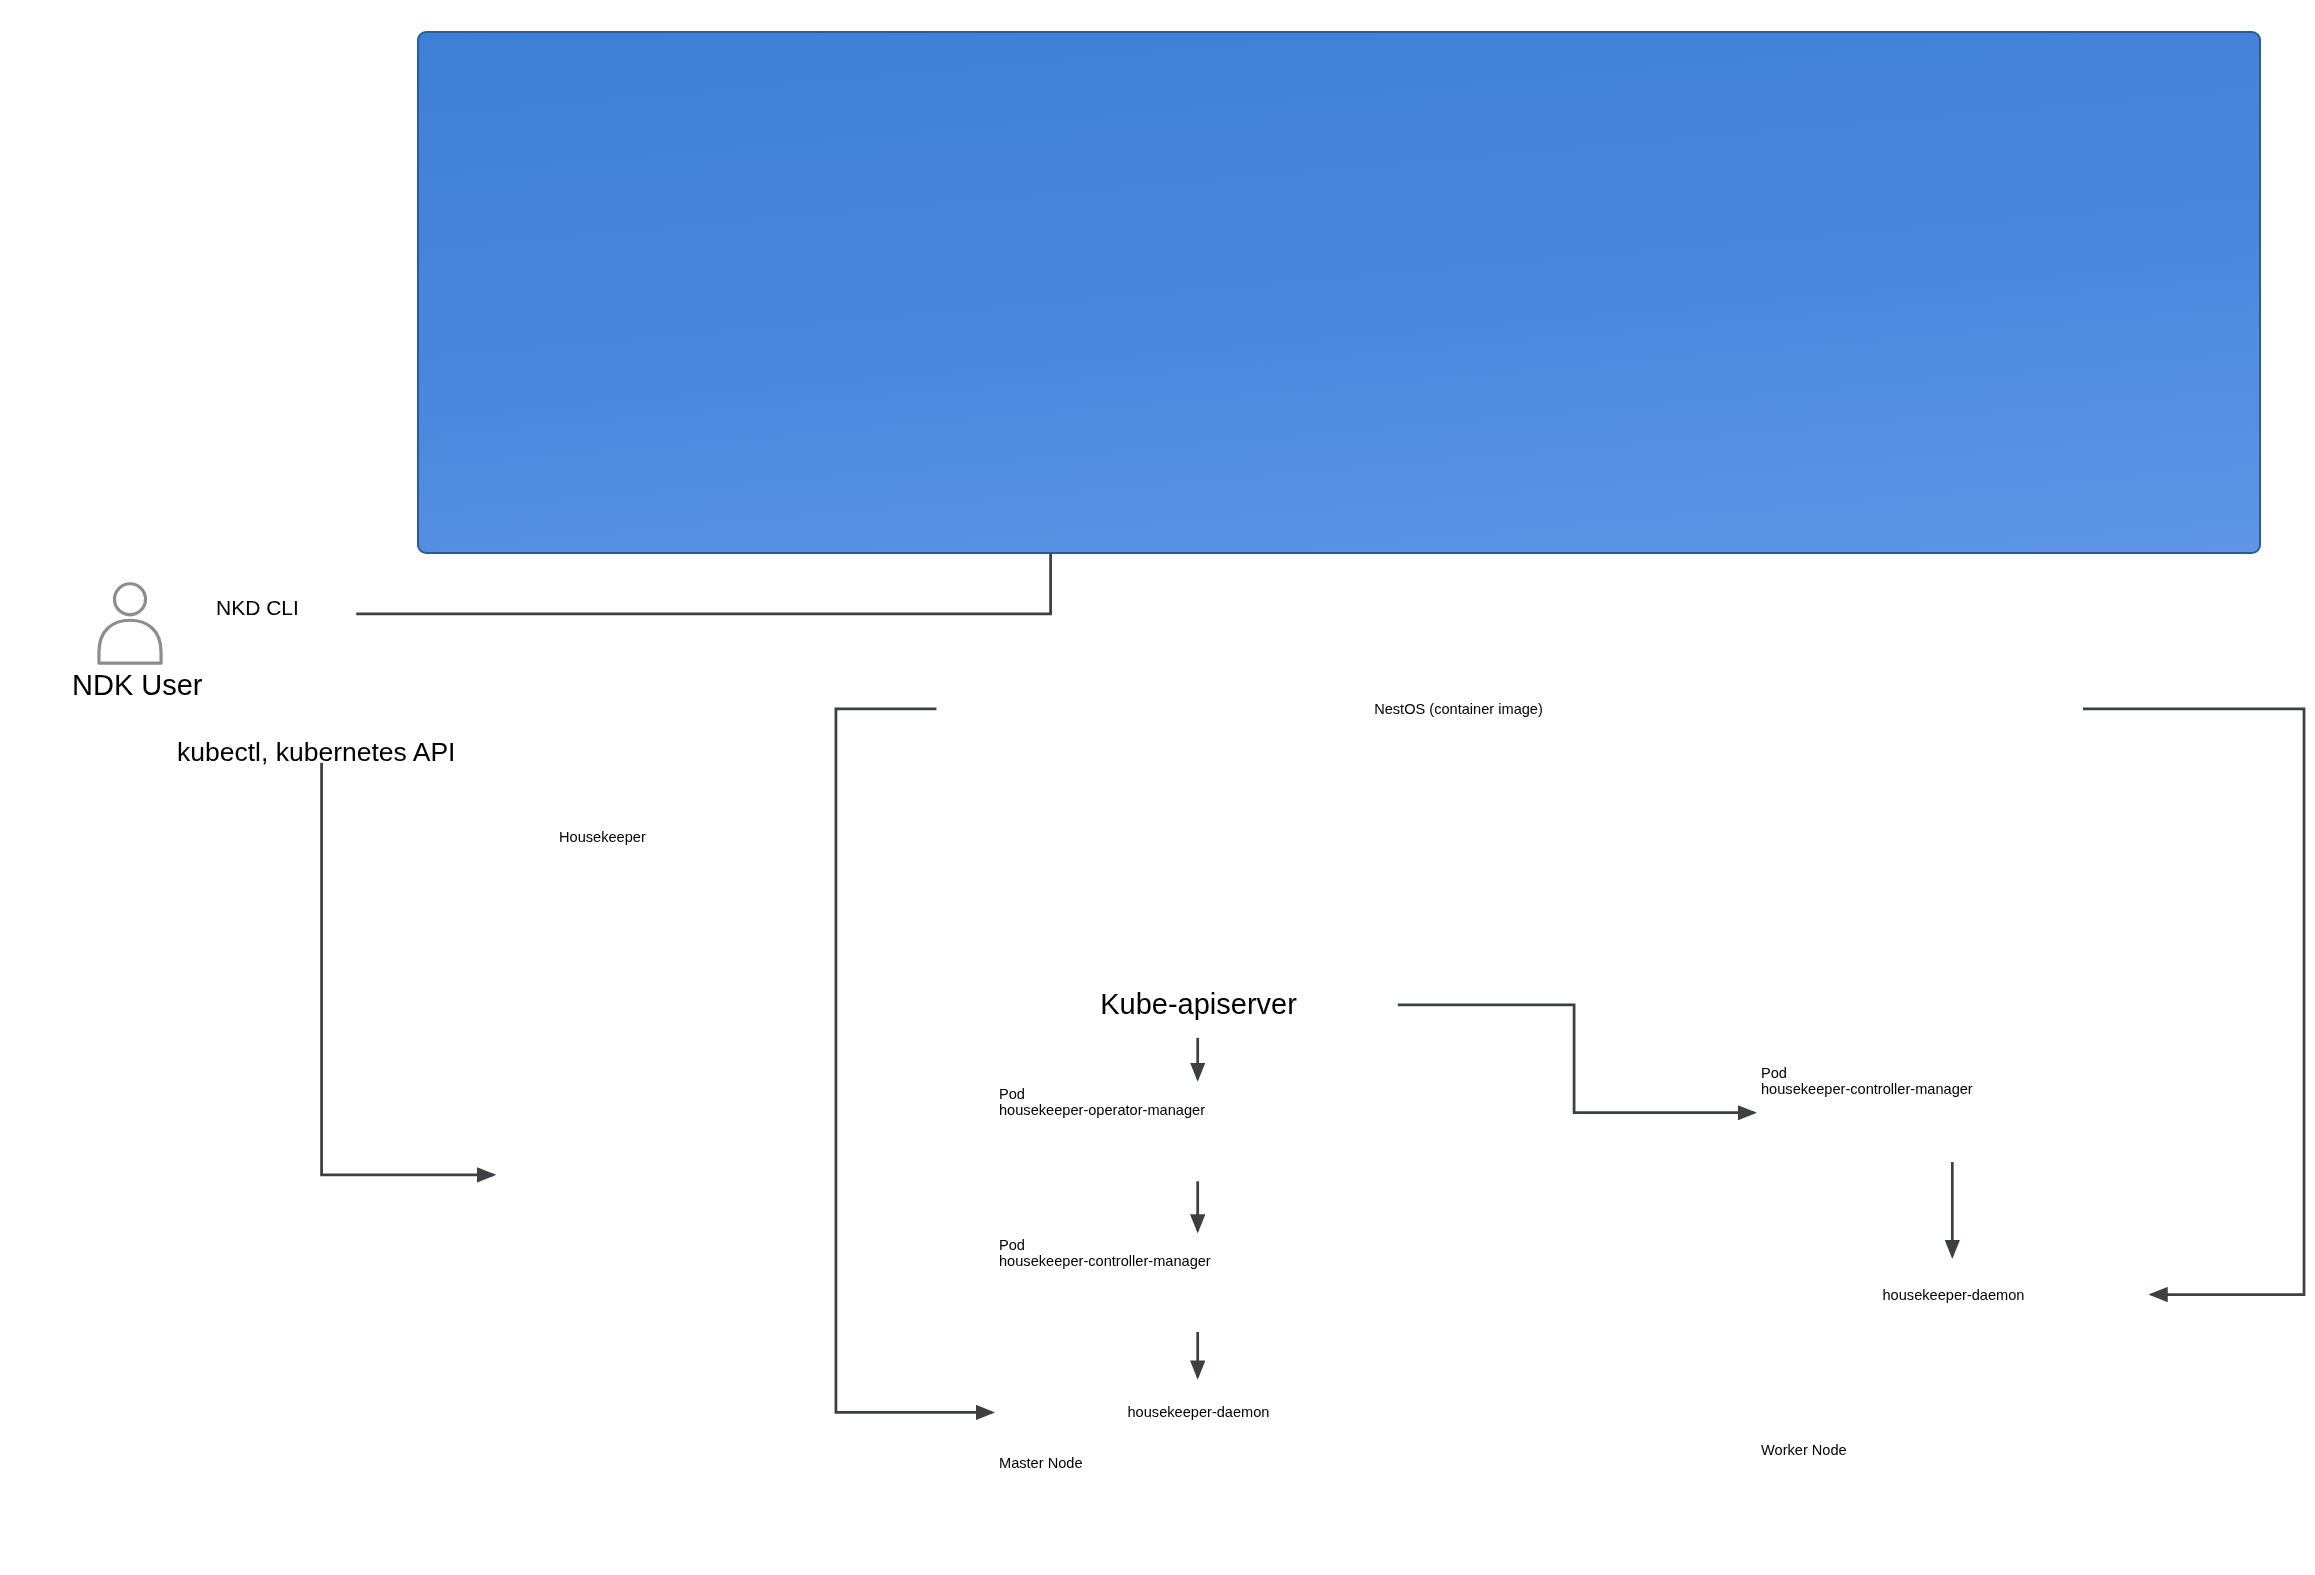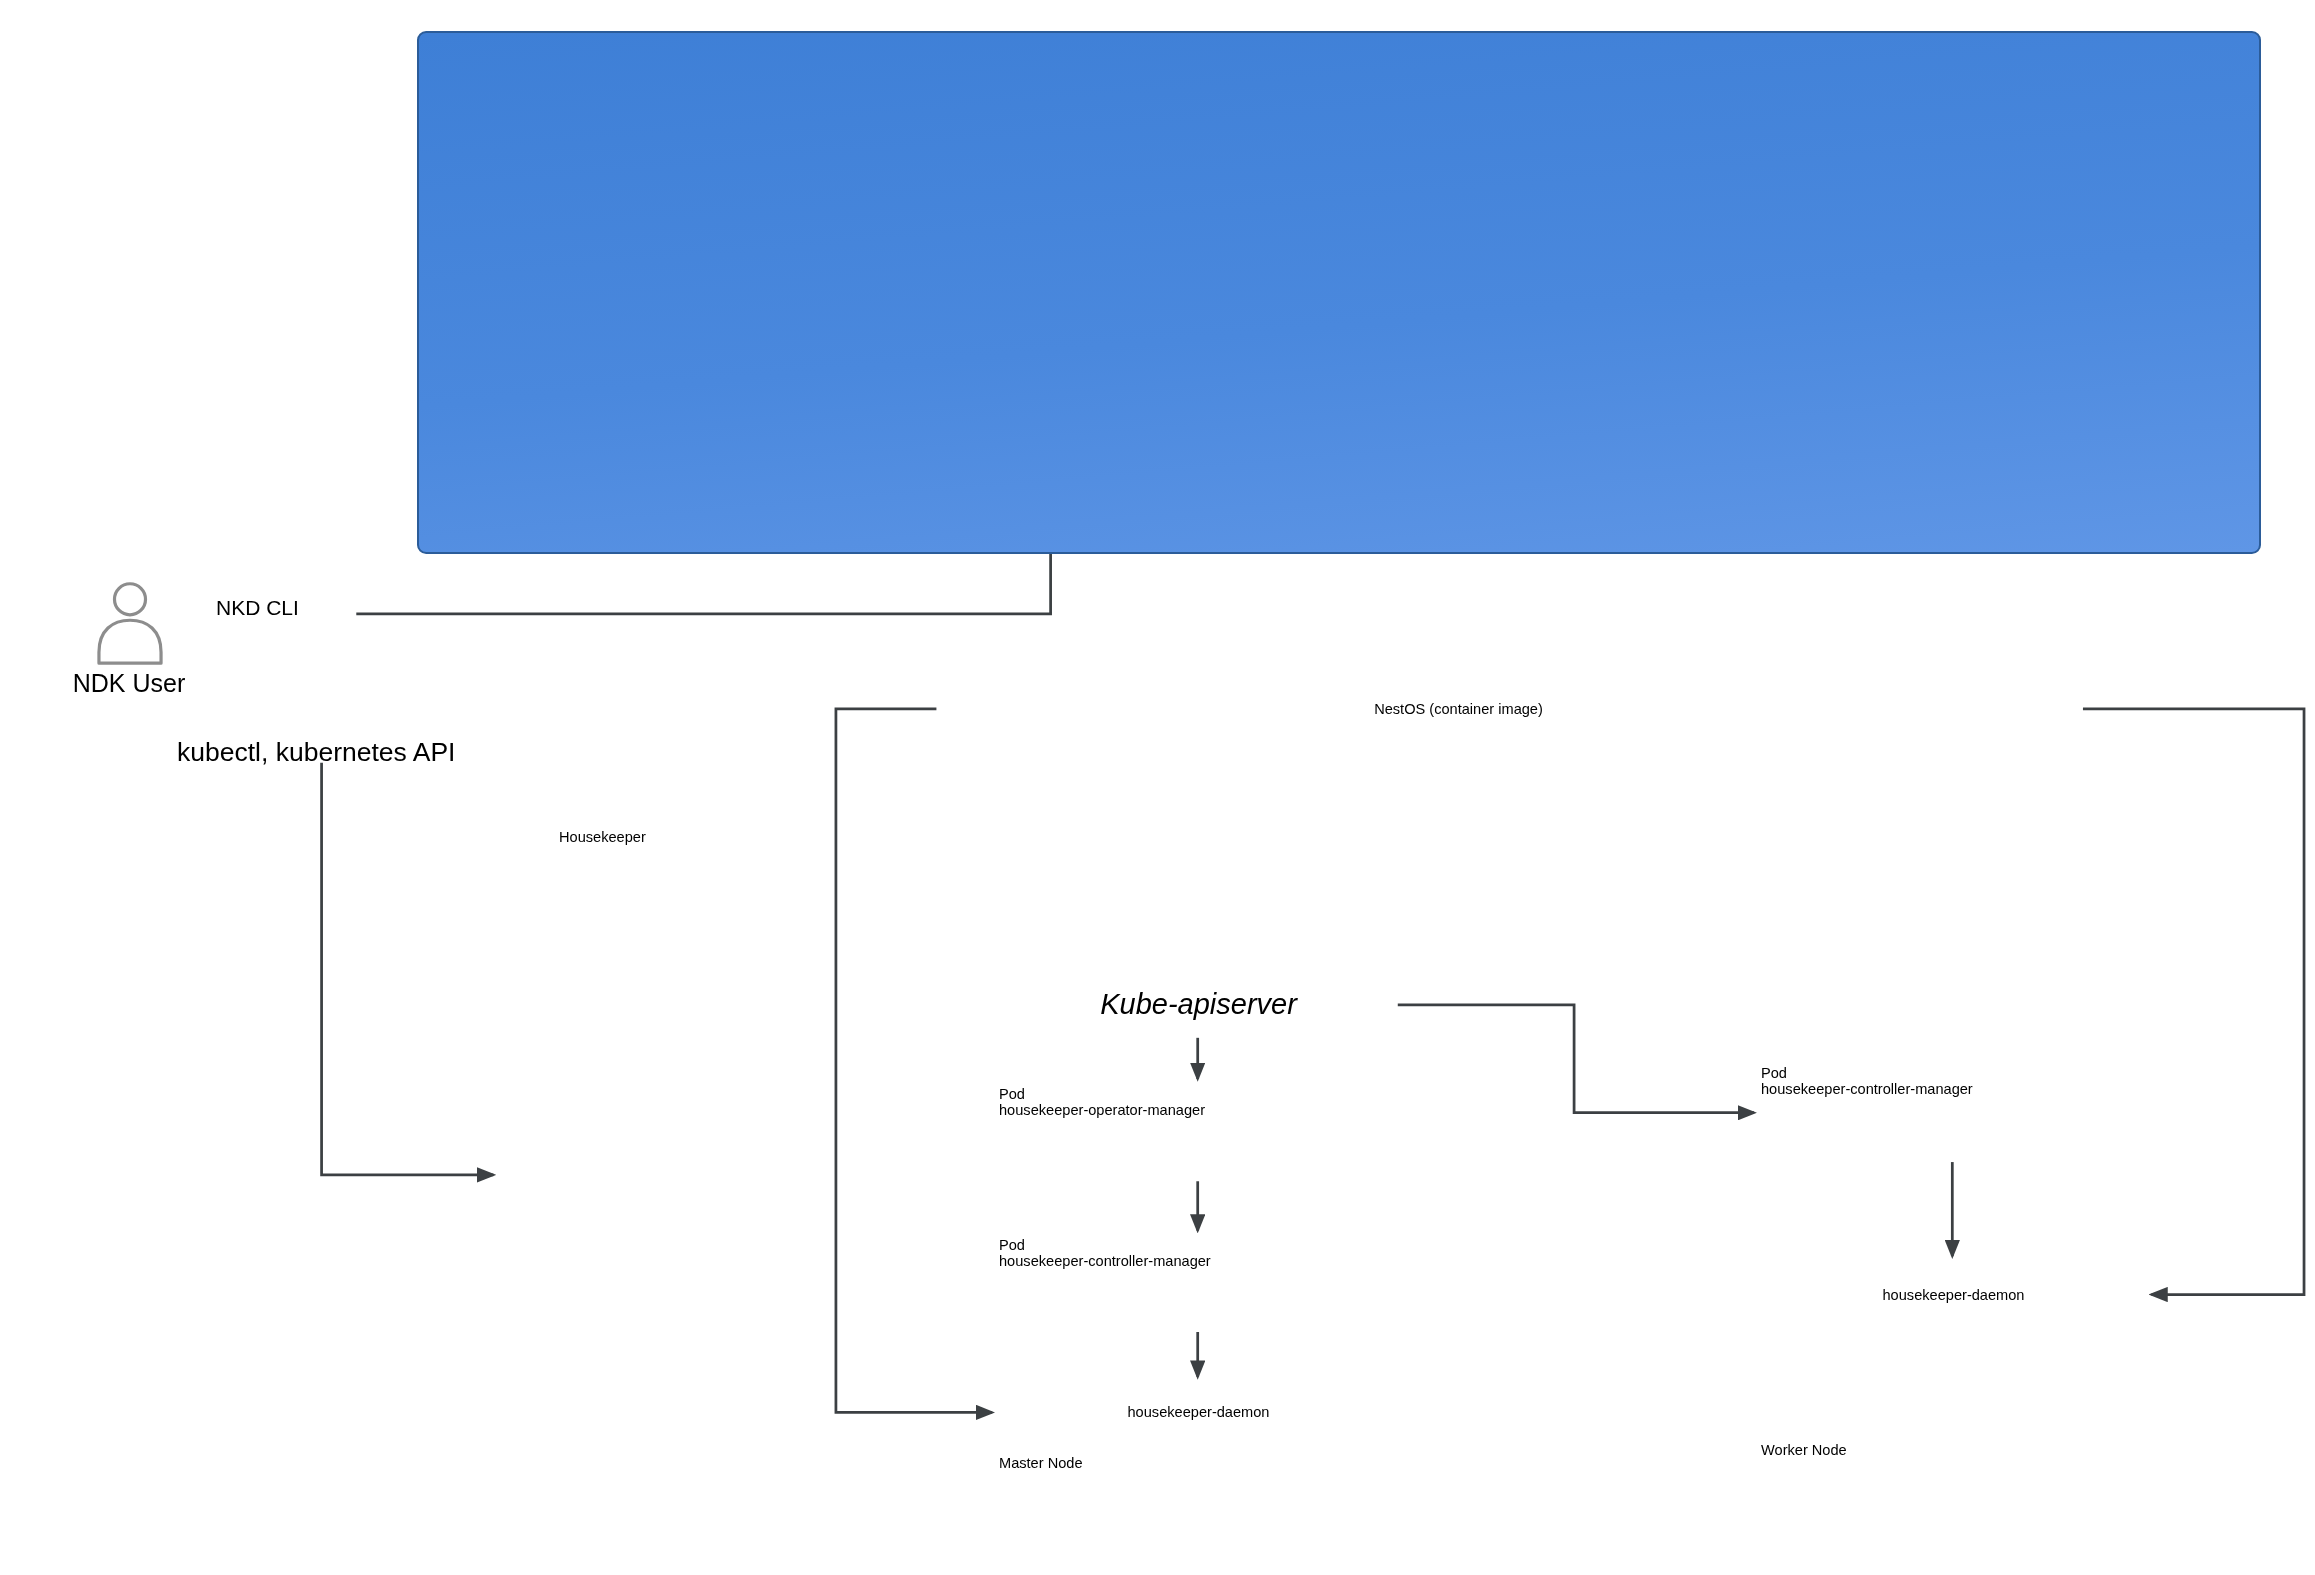--- a/index.html
+++ b/index.html
@@ -86,36 +86,36 @@
   <div class="abs node-card front" style="left:1698px;top:397px;width:461px;height:80px;">
     <div class="abs node-label" style="left:33px;top:20px;">Worker Node</div>
     <div class="abs node-badge flexc" style="right:12.8px;top:10px;width:212px;height:58px;">NESTOS (HKD)</div>
   </div>
 
   
   <svg class="abs" style="left:88px;top:579px;z-index:3;" width="84" height="88" viewBox="0 0 92 96">
     <circle cx="46" cy="22" r="17" fill="none" stroke="#8d8d8d" stroke-width="3.5"></circle>
     <path d="M12 92 V80 C12 56 27 45 46 45 C65 45 80 56 80 80 V92 Z" fill="none" stroke="#8d8d8d" stroke-width="3.5" stroke-linejoin="round"></path>
   </svg>
-  <div class="abs actor-label" style="left:56px;top:669px;width:146px;text-align:center;font-size:25px;z-index:3;">NDK User</div>
+  <div class="abs actor-label" style="left:72px;top:669px;width:146px;text-align:left;font-size:29px;z-index:3;">NDK User</div>
   <div class="abs actor-label bold" style="left:216px;top:596px;font-size:21px;z-index:3;">NKD CLI</div>
   <div class="abs actor-label bold" style="left:177px;top:737px;font-size:26.5px;z-index:3;">kubectl, kubernetes API</div>
 
   
   <div class="abs nestos-bar flexc" style="left:885px;top:676px;width:1147px;height:66px;">NestOS (container image)</div>
 
   
   <div class="abs panel-dashed" style="left:501px;top:806px;width:1776px;height:742px;"></div>
   <div class="abs panel-title" style="left:559px;top:829px;">Housekeeper</div>
 
   
   <div class="abs hk-card" style="left:910px;top:919px;width:539px;height:574px;"></div>
   <div class="abs hk-card front" style="left:934px;top:943px;width:539px;height:574px;"></div>
 
-  <div class="abs inner-box flexc" style="left:999px;top:970px;width:399px;height:68px;font-size:29px;font-style:italic;">Kube-apiserver</div>
+  <div class="abs inner-box flexc" style="left:999px;top:970px;width:399px;height:68px;font-size:29px;">Kube-apiserver</div>
 
   <div class="abs inner-box" style="left:999px;top:1086px;width:399px;height:96px;">
     <div class="pod-type">Pod</div>
     <div class="teal-strip">housekeeper-operator-manager</div>
   </div>
 
   <div class="abs inner-box" style="left:999px;top:1237px;width:399px;height:95px;">
     <div class="pod-type">Pod</div>
     <div class="teal-strip">housekeeper-controller-manager</div>
   </div>

